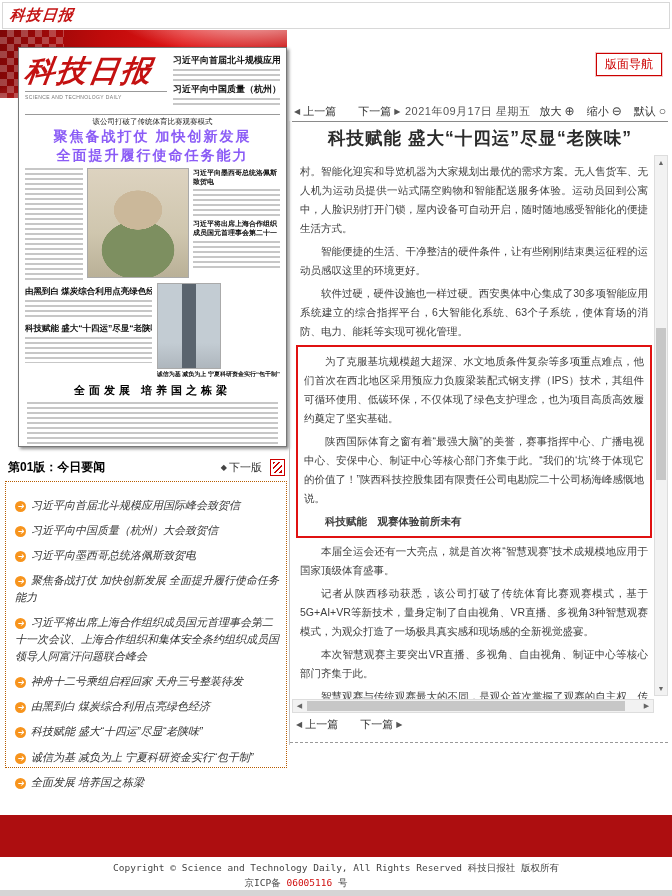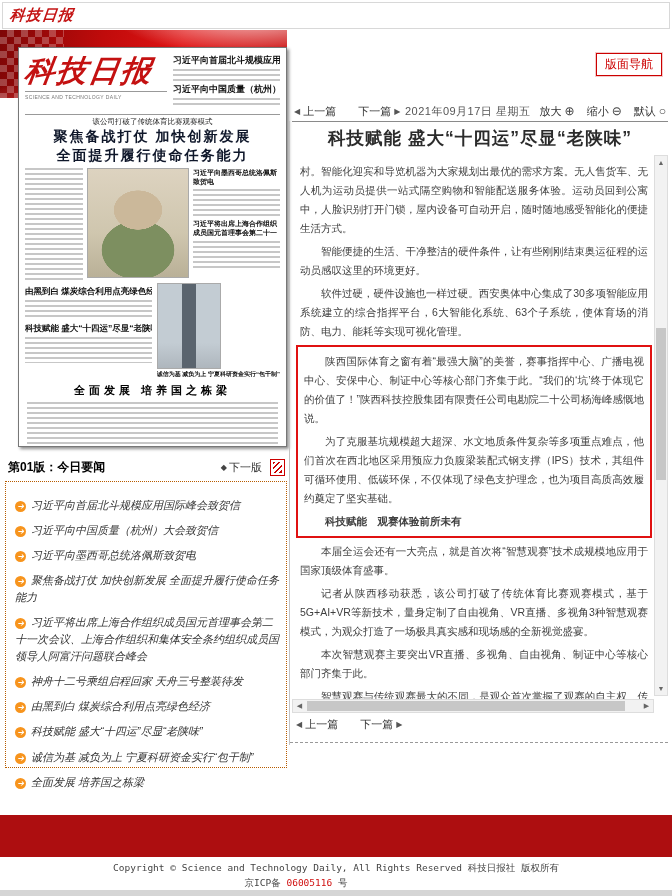--- a/index.html
+++ b/index.html
@@ -34,21 +34,21 @@
   .p-head{display:flex;padding:6px 6px 2px 6px;gap:6px;}
   .masthead{width:142px;}
   .masthead-script{font-family:"DejaVu Serif",serif;font-style:italic;font-weight:bold;font-size:30px;
                    color:#c41111;transform:skewX(-8deg);line-height:1.1;letter-spacing:2px;white-space:nowrap;}
   .masthead-sub{font-size:5px;color:#777;letter-spacing:.4px;margin-top:4px;border-top:1px solid #999;padding-top:2px;white-space:nowrap;}
   .p-head-right{flex:1;min-width:0;}
   .mini-headline{font-weight:bold;font-size:9px;color:#111;white-space:nowrap;overflow:hidden;}
   .fakelines{background:repeating-linear-gradient(180deg,#c7c7c7 0 2px,transparent 2px 5px);}
   .p-rule{border-top:1px solid #999;margin:2px 6px;}
   .kicker{font-size:7.5px;color:#222;text-align:center;margin-top:2px;white-space:nowrap;}
-  .bighl{text-align:center;font-weight:bold;font-size:14px;letter-spacing:2px;color:#0f172a;line-height:1.35;white-space:nowrap;}
+  .bighl{text-align:center;font-weight:bold;font-size:14px;letter-spacing:2px;color:#8b5cf6;line-height:1.35;white-space:nowrap;}
   .p-mid{display:flex;gap:4px;padding:3px 6px 0 6px;height:112px;}
   .p-col-l{width:58px;}
   .p-photo{width:100px;height:108px;border:1px solid #aaa;
            background:
              radial-gradient(40% 30% at 50% 38%, #cbb89a 0 60%, transparent 61%),
              radial-gradient(60% 45% at 50% 75%, #7d8f60 0 60%, transparent 61%),
              linear-gradient(180deg,#ddd3c0,#cfc6ae 60%,#b9b097);}
   .p-col-r{flex:1;min-width:0;}
   .mini-hl2{font-weight:bold;font-size:7px;color:#111;line-height:1.35;overflow:hidden;max-height:20px;}
   .p-row2{display:flex;gap:5px;padding:3px 6px 0 6px;}
@@ -229,22 +229,22 @@
   <div class="toolbar-sep"></div>
 
   <h1 class="article-title">科技赋能 盛大“十四运”尽显“老陕味”</h1>
 
   <div class="article-area">
     <div class="article-content">
       <p class="no-indent">村。智能化迎宾和导览机器为大家规划出最优的需求方案。无人售货车、无人机为运动员提供一站式隔空购物和智能配送服务体验。运动员回到公寓中，人脸识别打开门锁，屋内设备可自动开启，随时随地感受智能化的便捷生活方式。</p>
       <p>智能便捷的生活、干净整洁的硬件条件，让有些刚刚结束奥运征程的运动员感叹这里的环境更好。</p>
       <p>软件过硬，硬件设施也一样过硬。西安奥体中心集成了30多项智能应用系统建立的综合指挥平台，6大智能化系统、63个子系统，使体育场的消防、电力、能耗等实现可视化管理。</p>
       <div class="red-box">
+        <p>为了克服基坑规模超大超深、水文地质条件复杂等多项重点难点，他们首次在西北地区采用预应力负腹梁装配式钢支撑（IPS）技术，其组件可循环使用、低碳环保，不仅体现了绿色支护理念，也为项目高质高效履约奠定了坚实基础。</p>
         <p>陕西国际体育之窗有着“最强大脑”的美誉，赛事指挥中心、广播电视中心、安保中心、制证中心等核心部门齐集于此。“我们的‘坑’终于体现它的价值了！”陕西科技控股集团有限责任公司电勘院二十公司杨海峰感慨地说。</p>
-        <p>为了克服基坑规模超大超深、水文地质条件复杂等多项重点难点，他们首次在西北地区采用预应力负腹梁装配式钢支撑（IPS）技术，其组件可循环使用、低碳环保，不仅体现了绿色支护理念，也为项目高质高效履约奠定了坚实基础。</p>
         <p class="subhead">科技赋能　观赛体验前所未有</p>
       </div>
       <p>本届全运会还有一大亮点，就是首次将“智慧观赛”技术成规模地应用于国家顶级体育盛事。</p>
       <p>记者从陕西移动获悉，该公司打破了传统体育比赛观赛模式，基于5G+AI+VR等新技术，量身定制了自由视角、VR直播、多视角3种智慧观赛模式，为观众打造了一场极具真实感和现场感的全新视觉盛宴。</p>
       <p>本次智慧观赛主要突出VR直播、多视角、自由视角、制证中心等核心部门齐集于此。</p>
       <p>智慧观赛与传统观赛最大的不同，是观众首次掌握了观赛的自主权。传统看比赛，导播决定了观众能够看到哪些画面，而智慧观赛的方式是在比赛馆内布置了百余路摄像机，通过视频融合技术拼接成了一路画面。</p>
       <p>“举例来说，我们曾用72台摄像机完成了一场篮球比赛的视频录制，观众只需戴上VR，就能够360度全景式沉浸体验比赛，不受时间、地点的限制。”陕西移动相关负责人还介绍，观众甚至可以在比赛中选择虚拟座席直播观看比赛。此外，观众还可以自由选择4个比赛视角：主客视角、VIP视角、巨星视角和裁判视角，从自己喜欢的角度欣赏体育比赛。</p>
 
     </div>
     <div class="vscroll">

